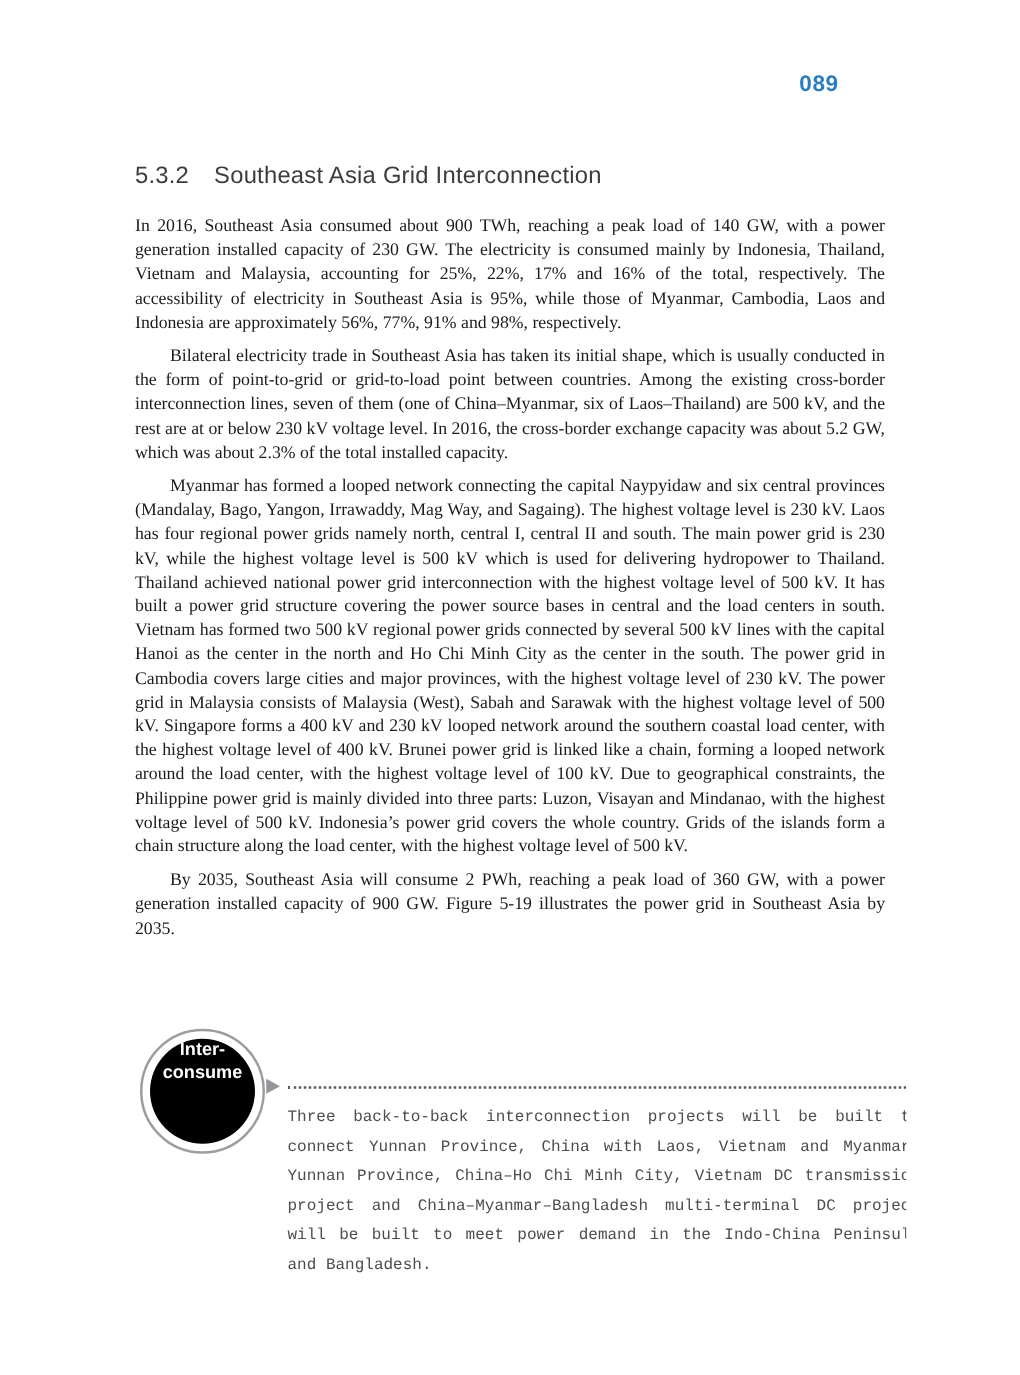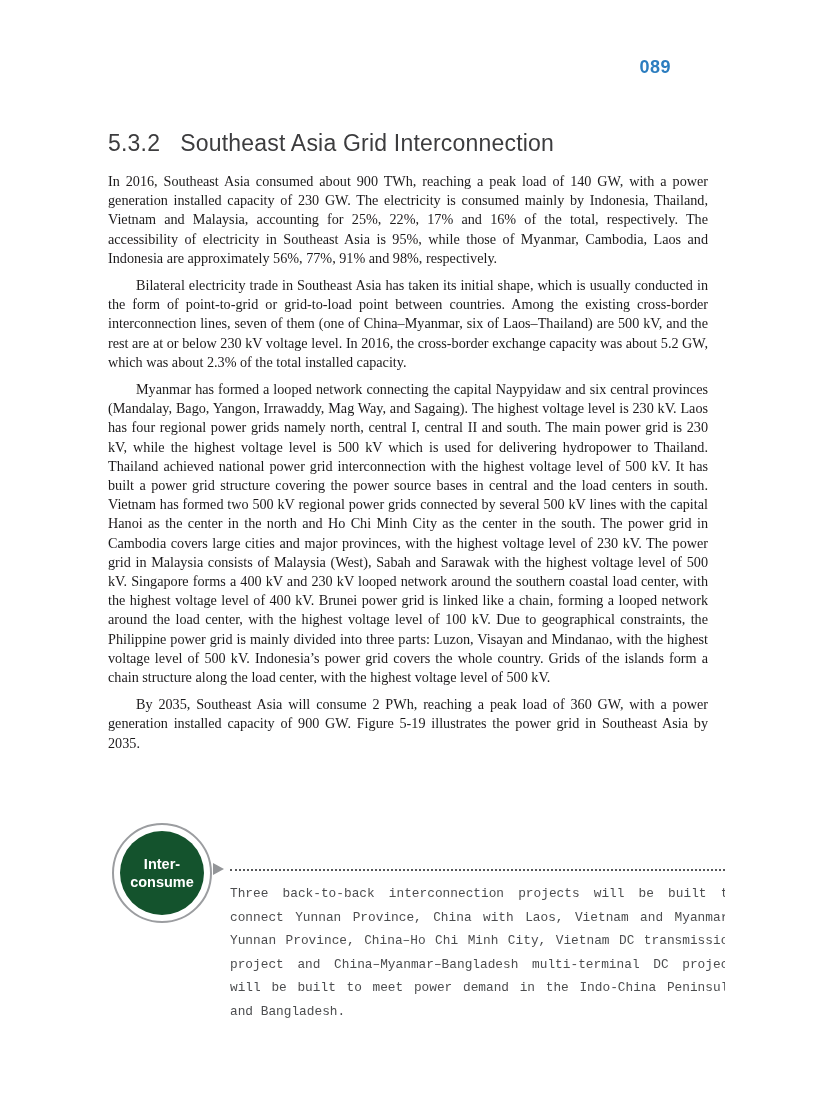--- a/index.html
+++ b/index.html
@@ -24,21 +24,21 @@
     font-weight: bold;
     color: #2c7dbf;
     letter-spacing: 0.5px;
   }
   .section-heading {
     position: absolute;
     left: 108px;
     top: 130px;
     margin: 0;
     font-family: "Liberation Sans", sans-serif;
-    font-size: 23px;
+    font-size: 19px;
     font-weight: 500;
     color: #3c3c3e;
     letter-spacing: 0.2px;
   }
   .section-heading .sec-num {
     margin-right: 20px;
   }
   .content {
     position: absolute;
     left: 108px;
@@ -77,23 +77,23 @@
     box-sizing: border-box;
     display: flex;
     align-items: center;
     justify-content: center;
     background: #ffffff;
   }
   .badge-circle {
     width: 84px;
     height: 84px;
     border-radius: 50%;
-    background: #14532d;
+    background: #000000;
     display: flex;
-    align-items: center;
+    align-items: flex-start;
     justify-content: center;
   }
   .badge-text {
     font-family: "Liberation Sans", sans-serif;
     font-size: 14.5px;
     font-weight: bold;
     color: #ffffff;
     text-align: center;
     line-height: 18px;
   }

